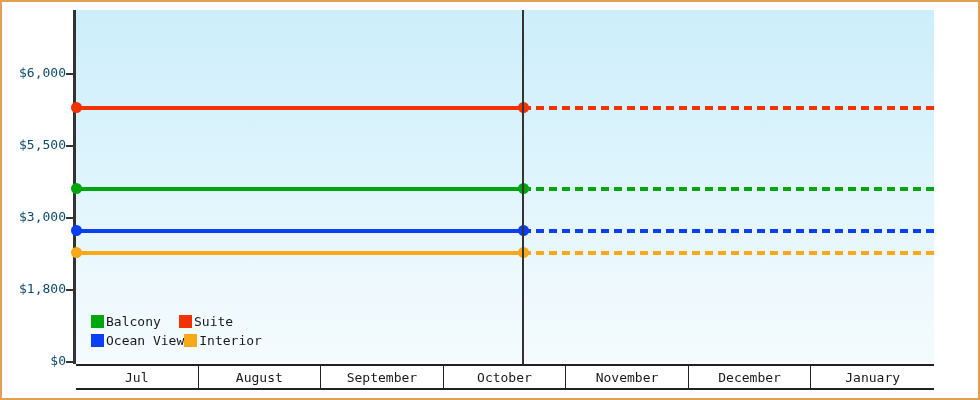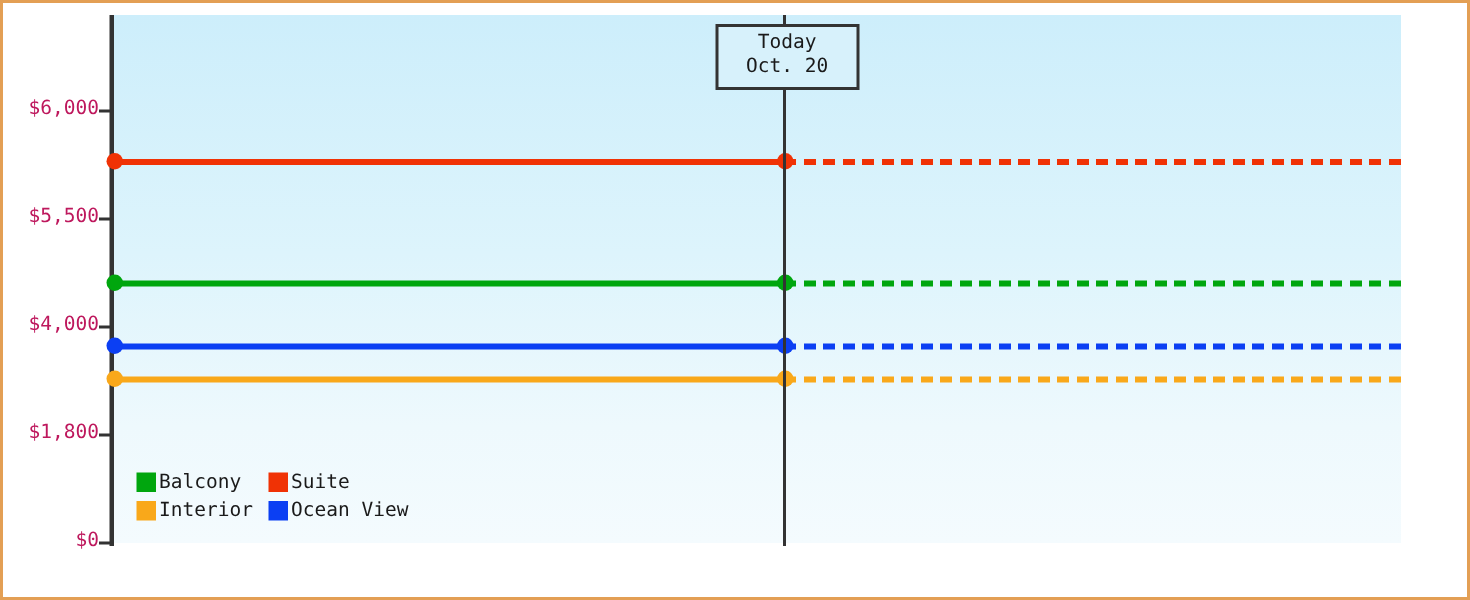--- a/index.html
+++ b/index.html
@@ -45,21 +45,21 @@
     width: 8px;
     height: 2px;
     background: #333333;
   }
   .ylabel {
     position: absolute;
     right: 0;
     width: 66px;
     text-align: right;
     font-size: 13px;
-    color: #be185d;
+    color: #0c4a6e;
     letter-spacing: 0px;
     white-space: nowrap;
   }
   #ylabels {
     position: absolute;
     left: 0;
     top: 0;
     width: 64px;
     height: 400px;
   }
@@ -152,21 +152,21 @@
 
 <div id="frame">
 
   <div id="plot"></div>
 
   <div id="yaxis"></div>
 
   <div id="ylabels">
       <div class="ylabel" style="top: 63px;">$6,000</div>
       <div class="ylabel" style="top: 135px;">$5,500</div>
-      <div class="ylabel" style="top: 207px;">$4,000</div>
+      <div class="ylabel" style="top: 207px;">$3,000</div>
       <div class="ylabel" style="top: 279px;">$1,800</div>
       <div class="ylabel" style="top: 351px;">$0</div>
     </div>
   <div id="yticks">
       <div class="ytick" style="top: 71px;"></div>
       <div class="ytick" style="top: 143px;"></div>
       <div class="ytick" style="top: 215px;"></div>
       <div class="ytick" style="top: 287px;"></div>
       <div class="ytick" style="top: 359px;"></div>
     </div>
@@ -185,42 +185,47 @@
       <div class="series-dot" style="left: 69px; top: 222.96px; background: rgb(11, 63, 243);"></div>
       <div class="series-dot" style="left: 515.773px; top: 222.96px; background: rgb(11, 63, 243);"></div>
       <div class="series-line series-solid" style="left: 74px; width: 446.773px; top: 249.04px; background: rgb(249, 168, 26);"></div>
       <div class="series-line series-dashed" style="left: 520.773px; width: 411.227px; top: 249.04px; background-image: repeating-linear-gradient(to right, rgb(249, 168, 26) 0px, rgb(249, 168, 26) 8px, rgba(0, 0, 0, 0) 8px, rgba(0, 0, 0, 0) 13px);"></div>
       <div class="series-dot" style="left: 69px; top: 245.04px; background: rgb(249, 168, 26);"></div>
       <div class="series-dot" style="left: 515.773px; top: 245.04px; background: rgb(249, 168, 26);"></div>
     </div>
 
   <div id="today-line" style="left: 519.773px; top: 8px; height: 354px;"></div>
 
-  <div id="today-box" style="left: 474.773px; top: 14px; width: 72px;">
-    <div>Today</div>
-    <div>Oct. 20</div>
-  </div>
 
   <div id="legend" style="left: 89px; top: 310px;">
       <div class="legend-row">
         <div class="legend-item" style="width: 88px;">
           <span class="legend-swatch" style="background: rgb(0, 166, 14);"></span>
           <span class="legend-label">Balcony</span>
         </div>
         <div class="legend-item" style="width: auto;">
           <span class="legend-swatch" style="background: rgb(240, 50, 5);"></span>
           <span class="legend-label">Suite</span>
         </div>
       </div>
       <div class="legend-row">
+        <div class="legend-item" style="width: auto;">
+          <span class="legend-swatch" style="background: rgb(11, 63, 243);"></span>
+          <span class="legend-label">Ocean View</span>
+        </div>
         <div class="legend-item" style="width: 88px;">
           <span class="legend-swatch" style="background: rgb(249, 168, 26);"></span>
           <span class="legend-label">Interior</span>
         </div>
-        <div class="legend-item" style="width: auto;">
-          <span class="legend-swatch" style="background: rgb(11, 63, 243);"></span>
-          <span class="legend-label">Ocean View</span>
-        </div>
       </div>
     </div>
 
+  <div id="months">
+      <div class="month-cell" style="width: 122.571px;">Jul</div>
+      <div class="month-cell" style="width: 122.571px;">August</div>
+      <div class="month-cell" style="width: 122.571px;">September</div>
+      <div class="month-cell" style="width: 122.571px;">October</div>
+      <div class="month-cell" style="width: 122.571px;">November</div>
+      <div class="month-cell" style="width: 122.571px;">December</div>
+      <div class="month-cell" style="width: 122.571px;">January</div>
+    </div>
 
 </div>
 
 </body></html>

